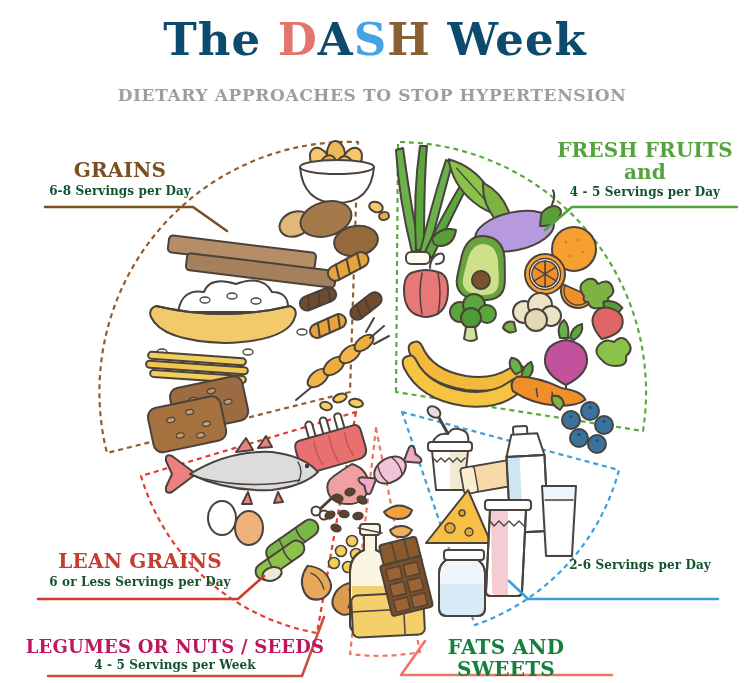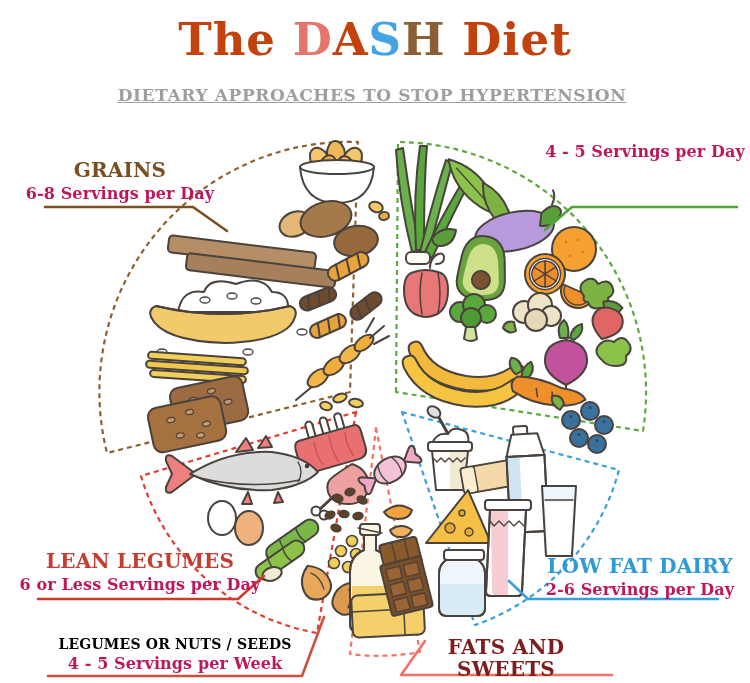--- a/index.html
+++ b/index.html
@@ -4,48 +4,48 @@
 <style>
   html,body{margin:0;padding:0;background:#ffffff;}
   .stage{
     position:relative;width:750px;height:683px;background:#ffffff;overflow:hidden;
     font-family:"DejaVu Serif","Liberation Serif",serif;
   }
   .title{
     position:absolute;top:16px;left:0;width:750px;text-align:center;
     font-size:45px;font-weight:bold;letter-spacing:1px;margin:0;line-height:1.05;
   }
-  .t-green{color:#c2410c;} .t-red{color:#e4756d;} .t-blue{color:#44a3e3;} .t-brown{color:#8a5f33;}
+  .t-green{color:#0c4a6e;} .t-red{color:#e4756d;} .t-blue{color:#44a3e3;} .t-brown{color:#8a5f33;}
   .subtitle{
     position:absolute;top:85px;left:0;width:744px;text-align:center;
-    font-size:17px;font-weight:bold;color:#9e9e9e;letter-spacing:0.6px;text-decoration:underline;
+    font-size:17px;font-weight:bold;color:#9e9e9e;letter-spacing:0.6px;
   }
   .sec-label{position:absolute;text-align:center;font-weight:bold;}
   .sec-label .head{font-size:20px;line-height:1.08;letter-spacing:0.2px;}
-  .sec-label .serv{font-size:16px;color:#be185d;margin-top:2px;letter-spacing:0.1px;}
+  .sec-label .serv{font-size:12px;color:#14532d;margin-top:2px;letter-spacing:0.1px;}
   .lbl-grains{left:18px;top:160px;width:204px;}
   .lbl-grains .head{color:#7a4f21;}
   .lbl-fruits{left:543px;top:140px;width:204px;}
   .lbl-fruits .head{color:#55a33c;}
   .lbl-protein{left:15px;top:551px;width:250px;}
   .lbl-protein .head{color:#c43d33;}
   .lbl-legumes{left:22px;top:637px;width:306px;font-size:19px;}
-  .lbl-legumes .head{color:#000000;font-size:14px;}
+  .lbl-legumes .head{color:#be185d;font-size:18px;}
   .lbl-fats{left:398px;top:637px;width:216px;}
-  .lbl-fats .head{color:#7f1d1d;}
+  .lbl-fats .head{color:#15803d;}
   .lbl-dairy{left:537px;top:556px;width:206px;}
   .lbl-dairy .head{color:#2d9bd8;}
   svg.pie{position:absolute;left:0;top:0;}
 </style>
 </head>
 <body>
 
 <div class="stage">
 
-  <h1 class="title"><span class="t-green">The</span>&nbsp;<span class="t-red">D</span><span class="t-green">A</span><span class="t-blue">S</span><span class="t-brown">H</span>&nbsp;<span class="t-green">Diet</span></h1>
+  <h1 class="title"><span class="t-green">The</span>&nbsp;<span class="t-red">D</span><span class="t-green">A</span><span class="t-blue">S</span><span class="t-brown">H</span>&nbsp;<span class="t-green">Week</span></h1>
 
   <div class="subtitle">DIETARY APPROACHES TO STOP HYPERTENSION</div>
 
   <svg class="pie" width="750" height="683" viewBox="0 0 750 683">
 
     <g fill="#ffffff" stroke-width="2.2" stroke-dasharray="5 4" stroke-linejoin="round">
       <path d="M350,392 L107,453 A250,250 0 0 1 358,142 Z" stroke="#8f5f2f"></path>
       <path d="M396,392 L398,142 A250,250 0 0 1 643,431 Z" stroke="#5aaa3f"></path>
       <path d="M402,412 L619,470 A225,225 0 0 1 475,625 Z" stroke="#3b9fd9"></path>
       <path d="M376,428 L420,652 A228,228 0 0 1 350,654 Z" stroke="#ef7366"></path>
@@ -417,37 +417,37 @@
     </g>
   </svg>
 
   <div class="sec-label lbl-grains">
     <div class="head">GRAINS</div>
     <div class="serv">6-8 Servings per Day</div>
   </div>
 
   <div class="sec-label lbl-fruits">
     <div class="head">
+      <div>FRESH FRUITS and</div>
     </div>
     <div class="serv">4 - 5 Servings per Day</div>
   </div>
 
   <div class="sec-label lbl-protein">
-    <div class="head">LEAN LEGUMES</div>
+    <div class="head">LEAN GRAINS</div>
     <div class="serv">6 or Less Servings per Day</div>
   </div>
 
   <div class="sec-label lbl-legumes">
     <div class="head">LEGUMES OR NUTS / SEEDS</div>
     <div class="serv">4 - 5 Servings per Week</div>
   </div>
 
   <div class="sec-label lbl-fats">
     <div class="head">FATS AND SWEETS</div>
     <div class="serv">Limited</div>
   </div>
 
   <div class="sec-label lbl-dairy">
-    <div class="head">LOW FAT DAIRY</div>
     <div class="serv">2-6 Servings per Day</div>
   </div>
 
 </div>
 
 </body></html>

